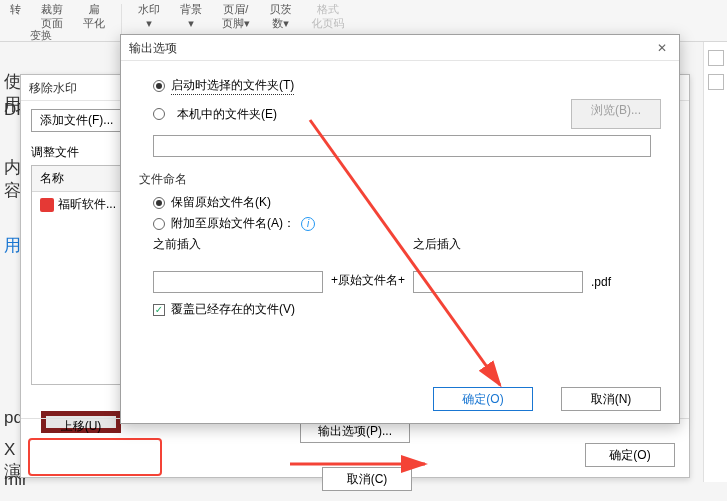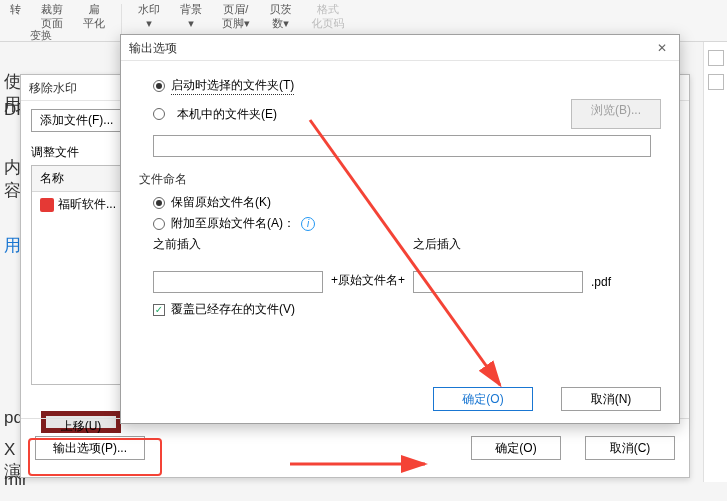--- a/index.html
+++ b/index.html
@@ -114,20 +114,21 @@
     line-height: 20px;
   }
   .rm-bottom {
     position: absolute;
     left: 0; right: 0; bottom: 0;
     height: 59px;
     border-top: 1px solid #e0e0e0;
     display: flex;
     align-items: center;
     padding: 0 14px;
+    flex-direction: column;
   }
   .rm-output-btn {
     width: 110px; height: 24px;
     border: 1px solid #9e9e9e;
     text-align: center;
     line-height: 22px;
     background: #fff;
   }
   .rm-ok, .rm-cancel {
     width: 90px; height: 24px;

